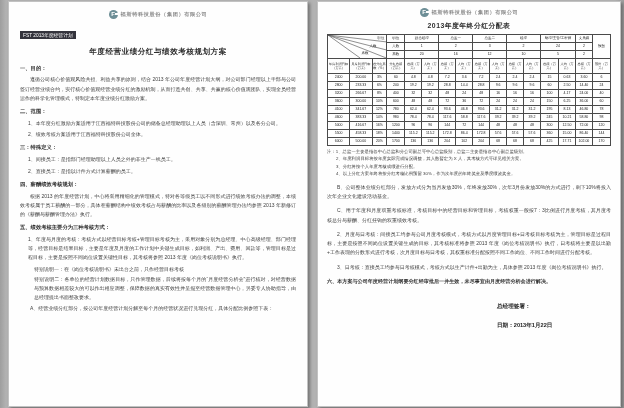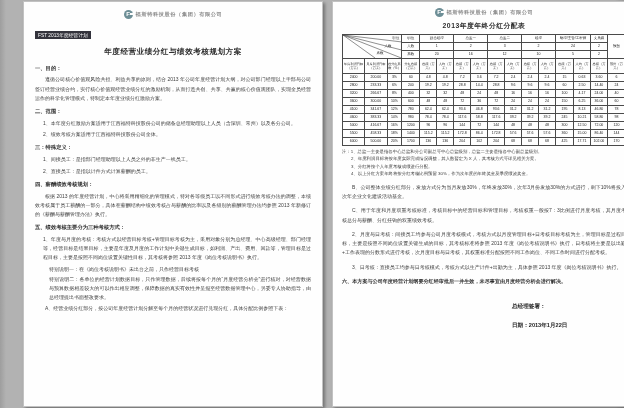--- a/index.html
+++ b/index.html
@@ -1,19 +1,19 @@
 <!DOCTYPE html>
 <html><head>
 <meta charset="utf-8">
 <style>
   * { margin:0; padding:0; box-sizing:border-box; }
   html,body { width:624px; height:408px; overflow:hidden; }
   body { background:#aeaeae; position:relative; font-family:"Liberation Sans","DejaVu Sans",sans-serif; }
   .canvas { position:absolute; inset:0; background:linear-gradient(90deg,#9e9e9e 0,#b2b2b2 6px,#b2b2b2 615px,#9e9e9e 624px); }
-  .page { position:absolute; top:1px; height:406px; background:#fefefe; box-shadow:2px 2px 3px rgba(0,0,0,.35); border:1px solid #c2c2c2; overflow:hidden;margin-left:15px; }
+  .page { position:absolute; top:1px; height:406px; background:#fefefe; box-shadow:2px 2px 3px rgba(0,0,0,.35); border:1px solid #c2c2c2; overflow:hidden; }
   .page-left  { left:8px;   width:300px; padding:8px 11px 0 11px; }
   .page-right { left:317px; width:304px; padding:6px 9px 0 9px; }
 
   .doc-header { display:flex; justify-content:center; align-items:center; gap:3px; margin-bottom:4px; }
   .logo-mark { width:9px; height:9px; border-radius:50%; background:#6d8e96; color:#fff; font-size:6px; line-height:9px;
                text-align:center; font-weight:bold; position:relative; }
   .logo-mark::after { content:""; position:absolute; right:-1px; top:3px; width:4px; height:2px; background:#fefefe; }
   .company-name { font-size:5.2px; color:#8b8b8b; font-weight:bold; letter-spacing:.6px; }
 
   .chip { display:inline-block; background:#33333c; color:#fff; font-size:4.8px; padding:1px 3px; margin:2px 0 6px 0; }

